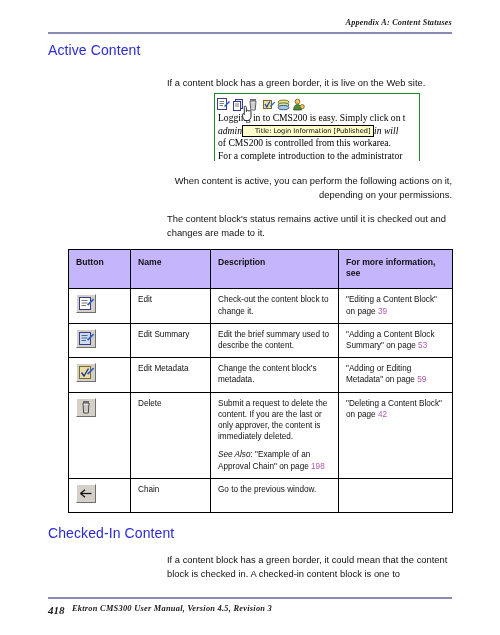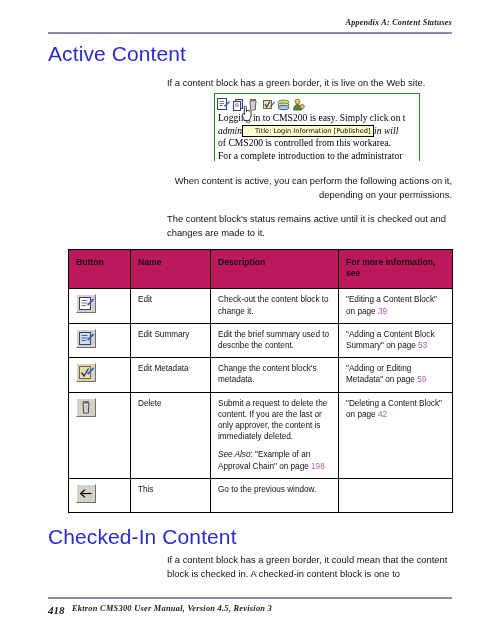--- a/index.html
+++ b/index.html
@@ -46,21 +46,21 @@
     background: #8a8ab4;
   }
 
   
   h1.chapter {
     position: absolute;
     margin: 0;
     left: 48px;
     font-family: "Liberation Sans", sans-serif;
     font-weight: normal;
-    font-size: 21px;
+    font-size: 14px;
     color: #2b2bd4;
     letter-spacing: 0.1px;
   }
   #h-active { top: 42px; }
   #h-checked { top: 525px; }
 
   
   .para {
     position: absolute;
     left: 167px;
@@ -151,21 +151,21 @@
     border: 1px solid #000000;
     vertical-align: top;
     padding: 5px 6px 6px 7px;
     font-size: 8.2px;
     line-height: 11.2px;
     color: #111;
     font-weight: normal;
     text-align: left;
   }
   .ref-table th {
-    background: #be185d;
+    background: #c4b5fd;
     font-weight: bold;
     font-size: 8.6px;
     padding-top: 7px;
     padding-bottom: 9px;
   }
   .col-btn  { width: 62px; }
   .col-name { width: 80px; }
   .col-desc { width: 128px; }
   .col-ref  { width: 114px; }
 
@@ -416,21 +416,21 @@
 
       <tr>
         <td class="btn-cell">
           <span class="winbtn">
             <svg width="18" height="17" viewBox="0 0 18 17" style="position:absolute;left:0;top:0;">
               <line x1="3.5" y1="8.5" x2="14.5" y2="8.5" stroke="#111111" stroke-width="1.2"></line>
               <path d="M3.5 8.5 L8 4.8 M3.5 8.5 L8 12.2" fill="none" stroke="#111111" stroke-width="1.2"></path>
             </svg>
           </span>
         </td>
-        <td>This</td>
+        <td>Chain</td>
         <td>Go to the previous window.</td>
         <td></td>
       </tr>
 
     </tbody>
   </table>
 
   <h1 class="chapter" id="h-checked">Checked-In Content</h1>
   <div class="para" id="p-checked-body">If a content block has a green border, it could mean that the content block is checked in. A checked-in content block is one to</div>
 

